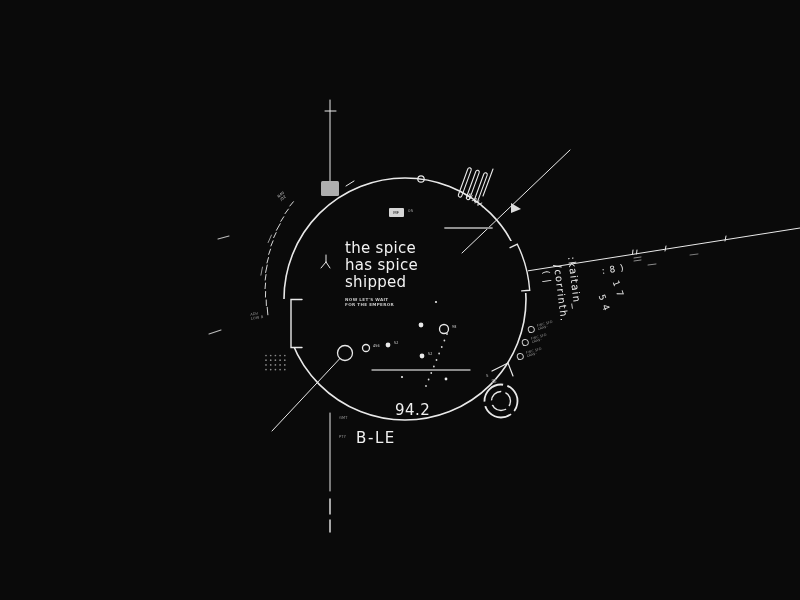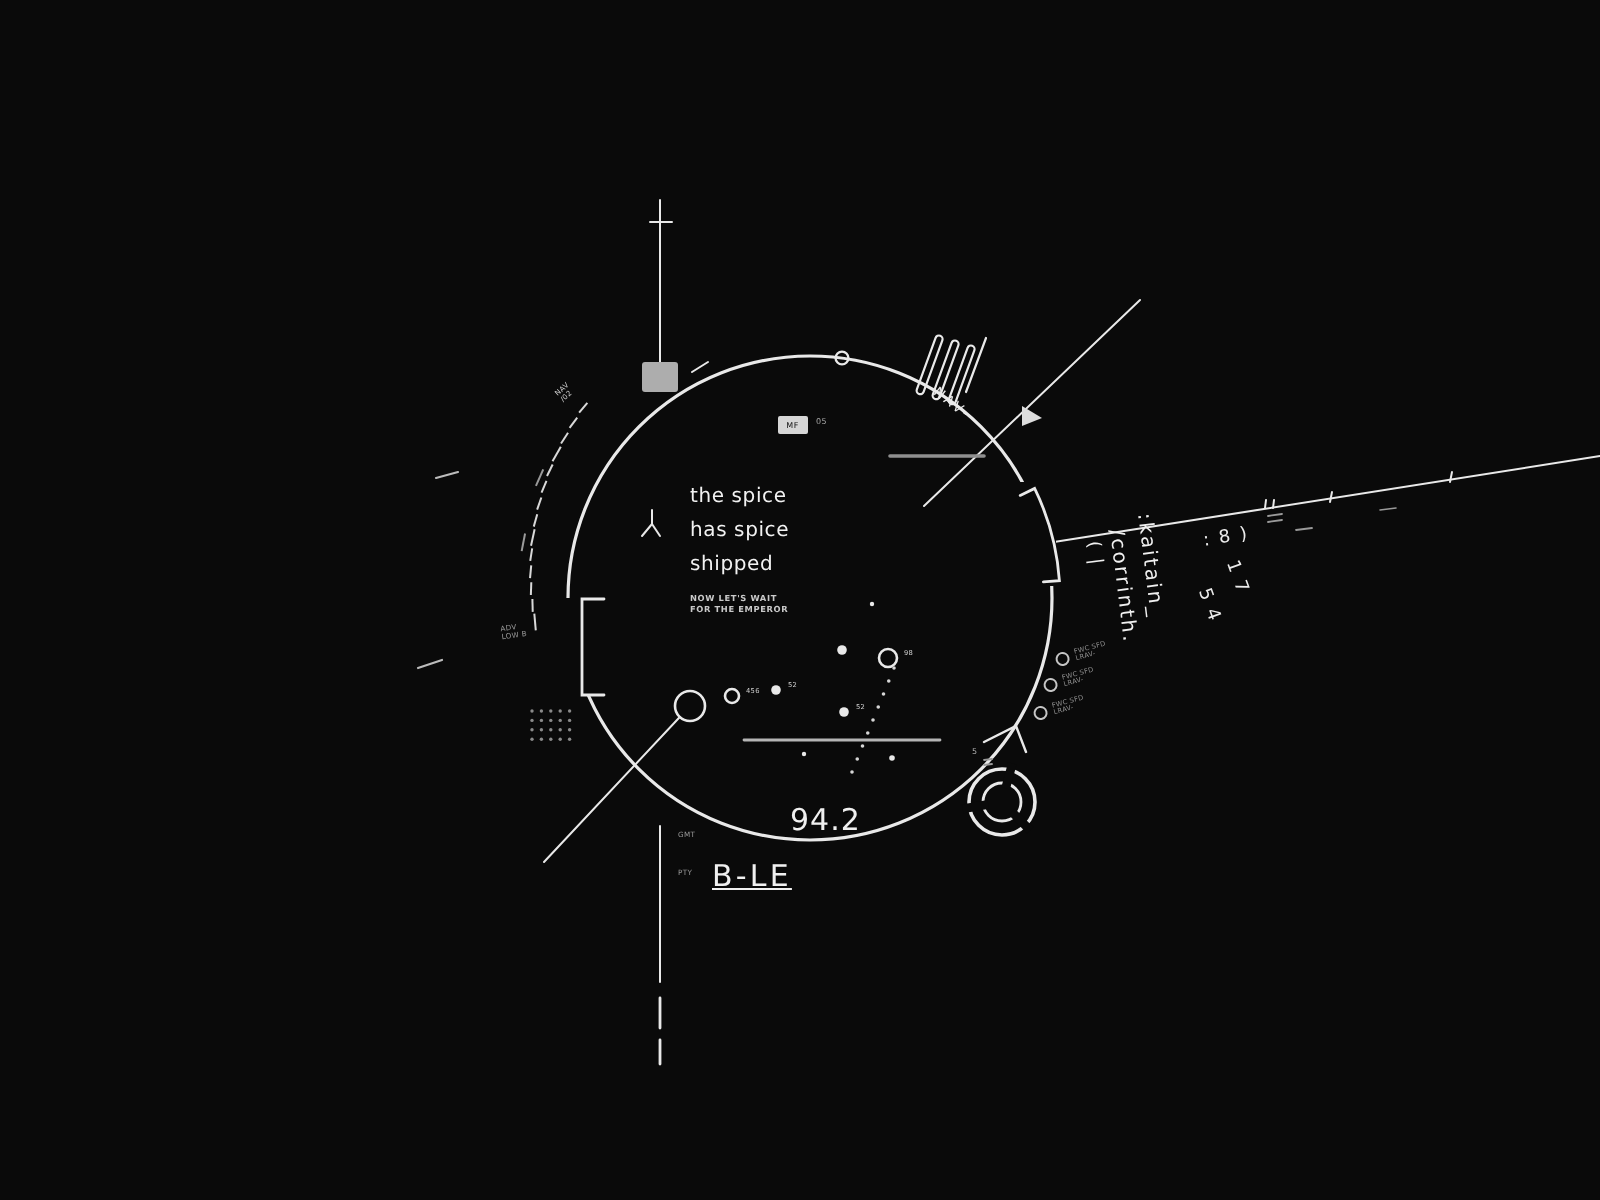--- a/index.html
+++ b/index.html
@@ -1,24 +1,24 @@
 <!DOCTYPE html>
 <html><head>
 <meta charset="utf-8">
 <style>
   html,body{margin:0;padding:0;background:#000;}
   #stage{position:relative;width:800px;height:600px;background:#0a0a0a;overflow:hidden;
          font-family:"DejaVu Sans", sans-serif;color:#efefef;}
   .abs{position:absolute;}
   svg{position:absolute;left:0;top:0;}
-  .msg{left:345px;top:240px;font-size:10px;line-height:17px;letter-spacing:.3px;color:#f2f2f2;}
+  .msg{left:345px;top:240px;font-size:15px;line-height:17px;letter-spacing:.3px;color:#f2f2f2;}
   .sub{left:345px;top:297px;font-size:8px;line-height:1.2;letter-spacing:.6px;color:#c9c9c9;
        transform:scale(.52);transform-origin:0 0;font-weight:bold;white-space:nowrap;}
   .val{font-size:15px;letter-spacing:.5px;color:#f0f0f0;white-space:nowrap;}
-  .code{letter-spacing:1.6px;text-decoration:underline;}
+  .code{letter-spacing:1.6px;}
   .tiny{font-size:8px;color:#9a9a9a;transform-origin:0 0;white-space:nowrap;letter-spacing:.4px;line-height:1.1;}
   .rot{transform-origin:0 0;white-space:nowrap;}
   .kai{font-size:10px;letter-spacing:1.2px;color:#f0f0f0;}
   .num{font-size:9px;letter-spacing:1px;color:#ececec;}
   .navlbl{left:470px;top:192px;font-size:8px;letter-spacing:1.6px;color:#e9e9e9;
           transform:rotate(38deg) scale(.85);transform-origin:0 0;white-space:nowrap;}
   .badge{left:389px;top:208px;width:15px;height:9px;background:#d6d6d6;border-radius:1px;
          display:flex;align-items:center;justify-content:center;}
   .badge span{font-size:8px;color:#111;transform:scale(.5);letter-spacing:.5px;}
   .srow{display:flex;align-items:flex-start;transform-origin:0 0;}

